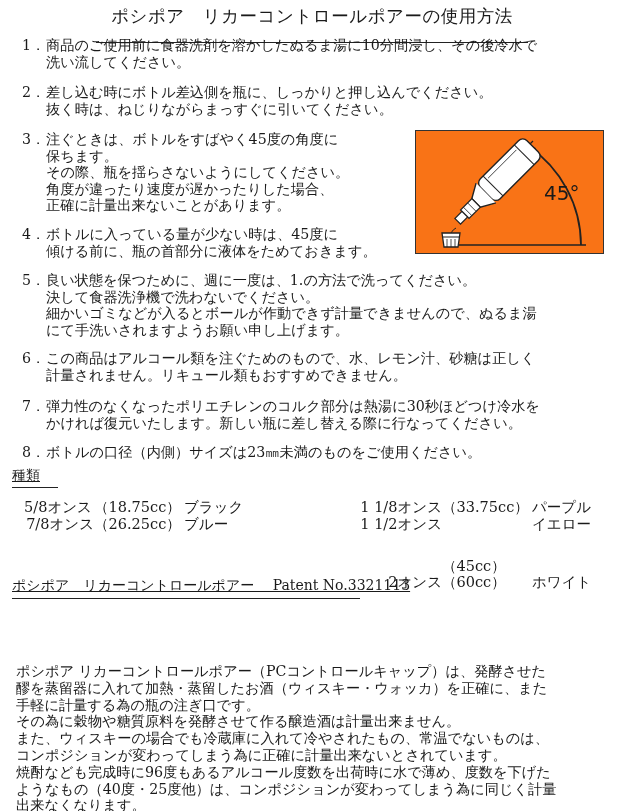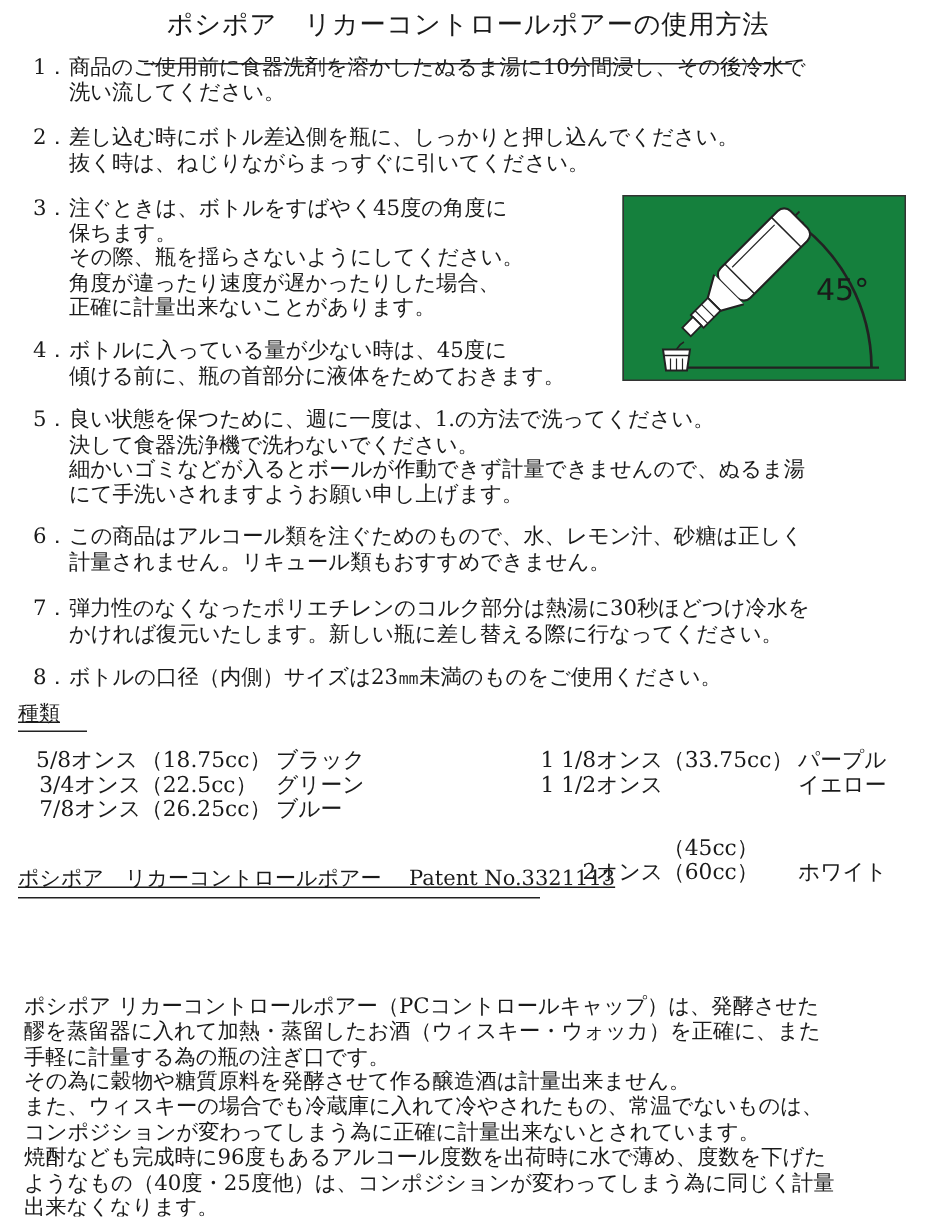--- a/index.html
+++ b/index.html
@@ -11,21 +11,21 @@
   .title {
     position: absolute; left: 96px; top: 4px; width: 432px;
     font-size: 17.5px; text-align: center; letter-spacing: 0.5px;
     border-bottom: 1.5px solid #222; padding-bottom: 14px; white-space: nowrap;
   }
   .item { position: absolute; left: 22px; font-size: 14.2px; line-height: 16.5px; }
   .item .num { position: absolute; left: 0; top: 0; width: 24px; }
   .item .body { margin-left: 24px; white-space: pre; }
   .figure {
     position: absolute; left: 415px; top: 130px; width: 187px; height: 122px;
-    border: 1.5px solid #333; background: #15803d;
+    border: 1.5px solid #333; background: #f97316;
   }
   .section-head {
     position: absolute; font-size: 14px; white-space: nowrap; text-decoration: underline;
   }
   .kinds-head { left: 12px; top: 467px; border-bottom: 1.5px solid #222; width: 46px; padding-bottom: 2px; }
   .kinds-col { position: absolute; font-size: 14.5px; line-height: 16.5px; font-family: "DejaVu Serif", serif; }
   .kinds-row { display: flex; white-space: nowrap; }
   .kinds-row .sz { text-align: right; }
   .kinds-row .cc { }
   .patent-head {
@@ -121,25 +121,20 @@
 
 <div class="section-head kinds-head">種類</div>
 
 <div class="kinds-col" style="left:22px; top:499px;">
   <div class="kinds-row">
     <span class="sz" style="width:72px;text-align:center;">5/8オンス</span>
     <span class="cc" style="width:90px;">（18.75cc）</span>
     <span>ブラック</span>
   </div>
   <div class="kinds-row">
-    <span class="sz" style="width:72px;">3/4オンス</span>
-    <span class="cc" style="width:90px;">（22.5cc）</span>
-    <span>グリーン</span>
-  </div>
-  <div class="kinds-row">
     <span class="sz" style="width:72px;">7/8オンス</span>
     <span class="cc" style="width:90px;">（26.25cc）</span>
     <span>ブルー</span>
   </div>
 </div>
 
 <div class="kinds-col" style="left:352px; top:499px;">
   <div class="kinds-row">
     <span class="sz" style="width:90px;">1 1/8オンス</span>
     <span class="cc" style="width:90px;">（33.75cc）</span>

